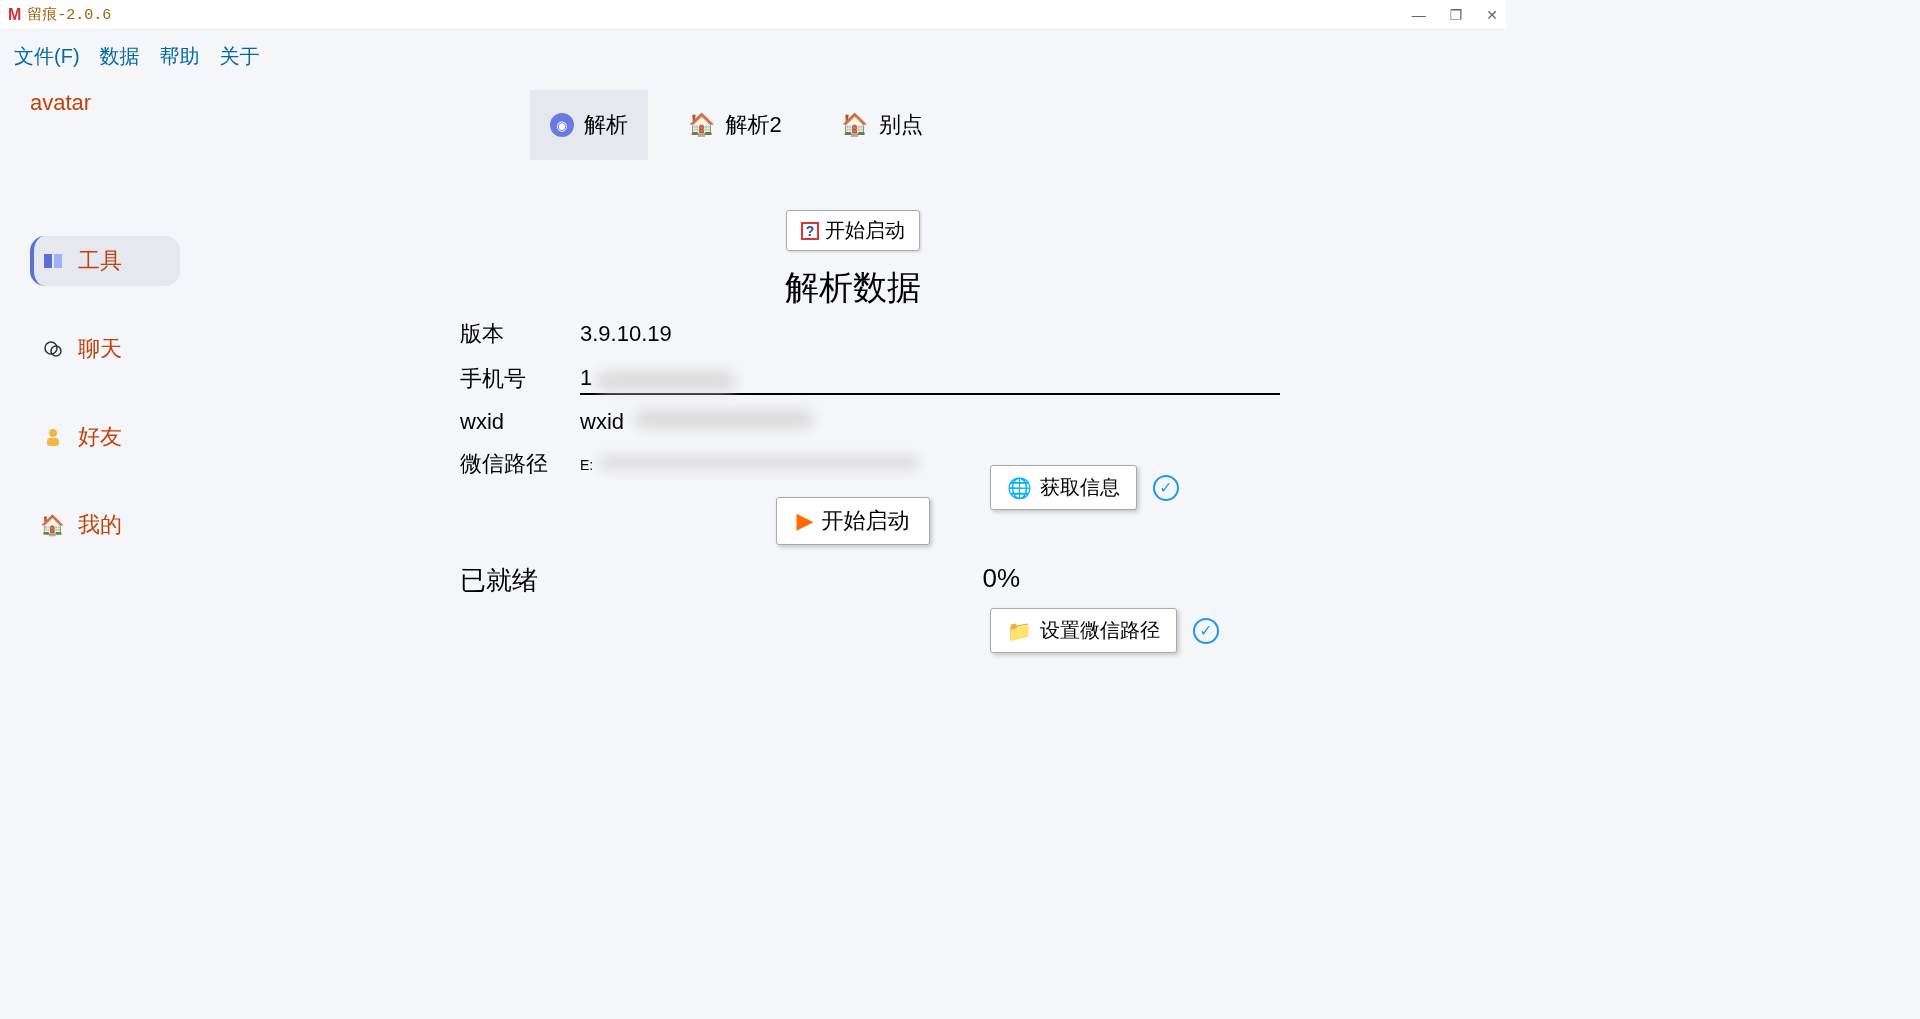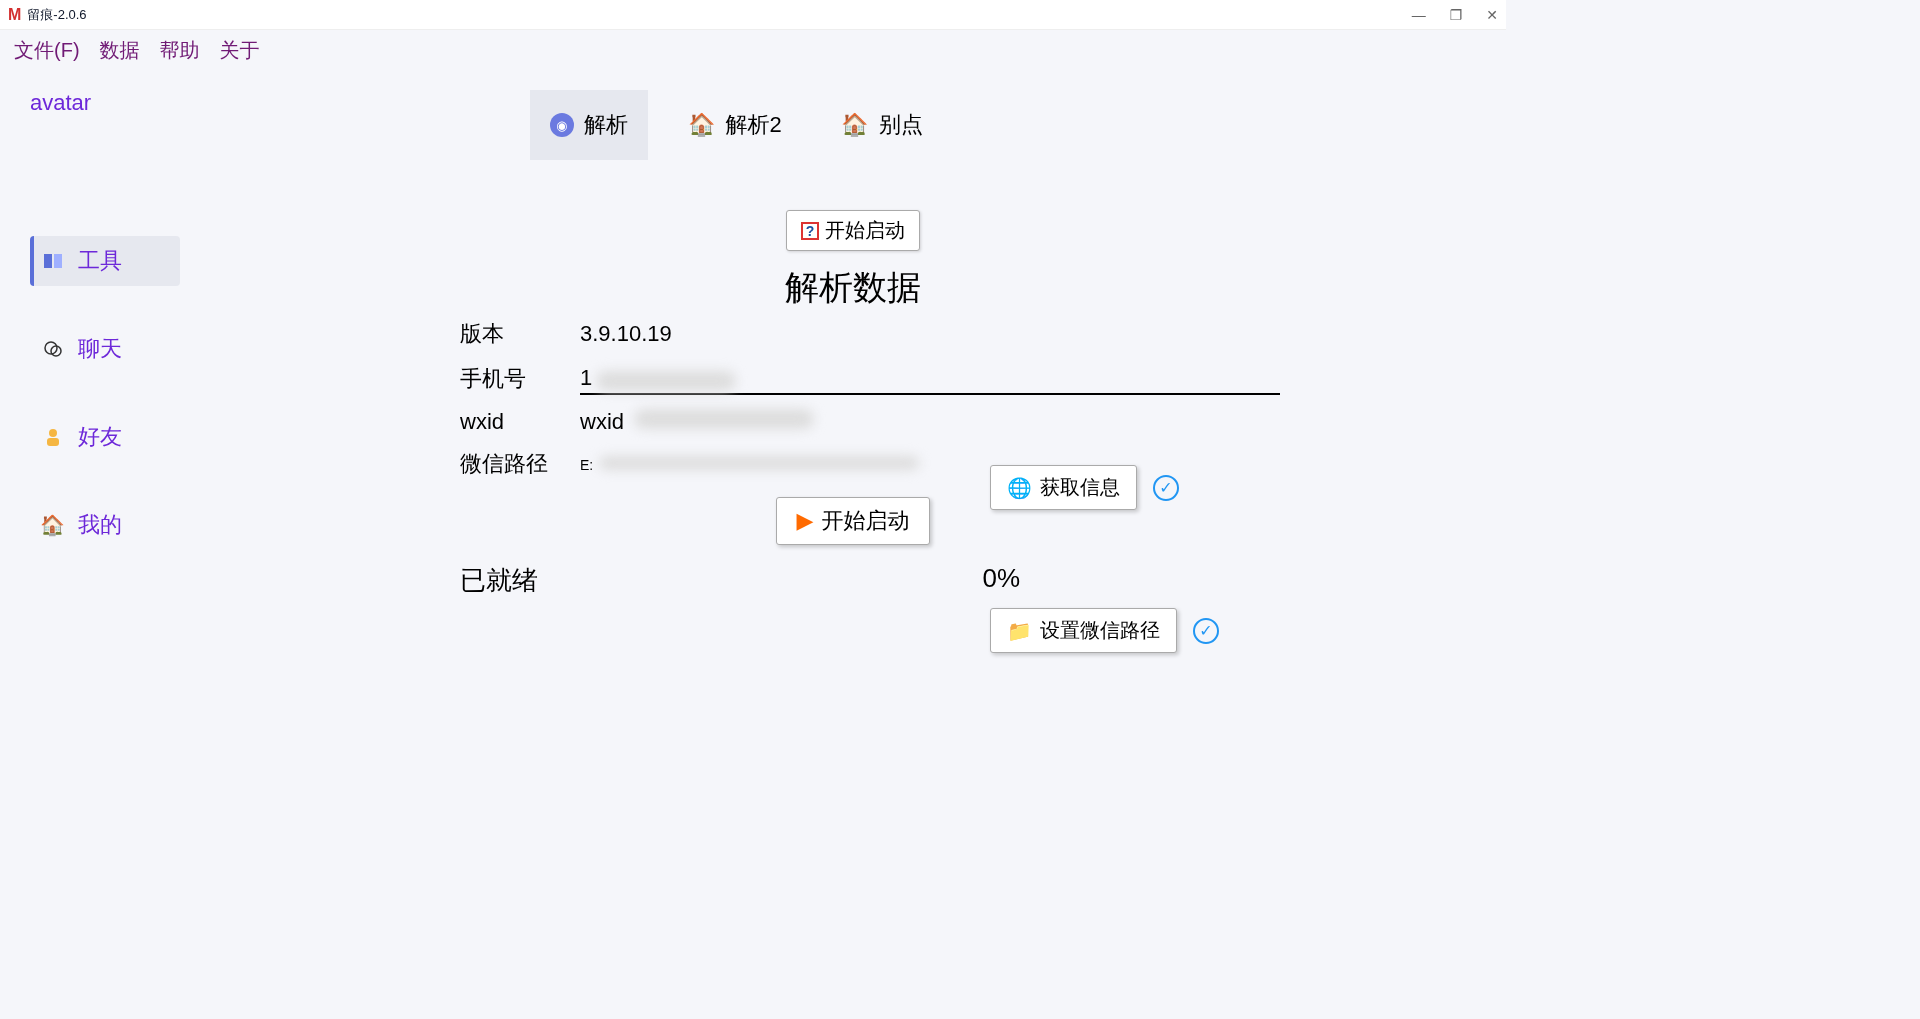--- a/index.html
+++ b/index.html
@@ -1,31 +1,31 @@
 <!DOCTYPE html>
 <html><head>
 <meta charset="utf-8">
 <style>
 * { margin: 0; padding: 0; box-sizing: border-box; font-family: "Microsoft YaHei", sans-serif; }
 body { background: #f5f6fa; width: 1506px; height: 782px; overflow: hidden; }
 
 .titlebar { height: 30px; background: #fff; display: flex; align-items: center; padding: 0 8px; border-bottom: 1px solid #eee; }
 .titlebar .logo { color: #d32f2f; font-weight: bold; font-size: 16px; margin-right: 6px; }
-.titlebar .title { font-size: 13px; color: #0f172a; }
+.titlebar .title { font-size: 15px; color: #a16207; font-family: Liberation Mono, monospace; }
 .titlebar .win-controls { margin-left: auto; display: flex; gap: 24px; color: #666; font-size: 14px; }
 .titlebar .win-controls span { cursor: pointer; }
 
-.menubar { height: 40px; padding: 0 14px; display: flex; align-items: center; gap: 20px; font-size: 20px; color: #701a75; }
+.menubar { height: 40px; padding: 0 14px; display: flex; align-items: flex-end; gap: 20px; font-size: 20px; color: #0369a1; }
 .menubar span { cursor: pointer; }
 
 .layout { display: flex; height: calc(100% - 70px); }
 
-.sidebar { width: 200px; padding: 20px 0 0 30px; font-size: 20px; color: #6d28d9; }
+.sidebar { width: 200px; padding: 20px 0 0 30px; font-size: 20px; color: #c2410c; }
 .avatar-label { margin-bottom: 120px; font-size: 22px; }
-.side-item { display: flex; align-items: center; gap: 14px; padding: 10px 12px; margin-bottom: 38px; cursor: pointer; border-radius: 4px; width: 150px; font-size: 22px; }
+.side-item { display: flex; align-items: center; gap: 14px; padding: 10px 12px; margin-bottom: 38px; cursor: pointer; border-radius: 15px; width: 150px; font-size: 22px; }
 .side-item.active { background: #e6e8ef; border-left: 4px solid #5a6fd8; padding-left: 8px; }
 .side-icon { width: 22px; height: 22px; display: inline-flex; align-items: center; justify-content: center; font-size: 20px; }
 
 .main { flex: 1; padding: 0 40px; }
 
 .tabs { display: flex; gap: 20px; margin: 20px 0 50px 290px; font-size: 22px; }
 .tab { display: flex; align-items: center; gap: 10px; padding: 20px 20px; cursor: pointer; }
 .tab.active { background: #e6e8ef; }
 .tab-icon-circle { width: 24px; height: 24px; border-radius: 50%; background: #6b7ae0; display: inline-flex; align-items: center; justify-content: center; color: #fff; font-size: 13px; }
 

